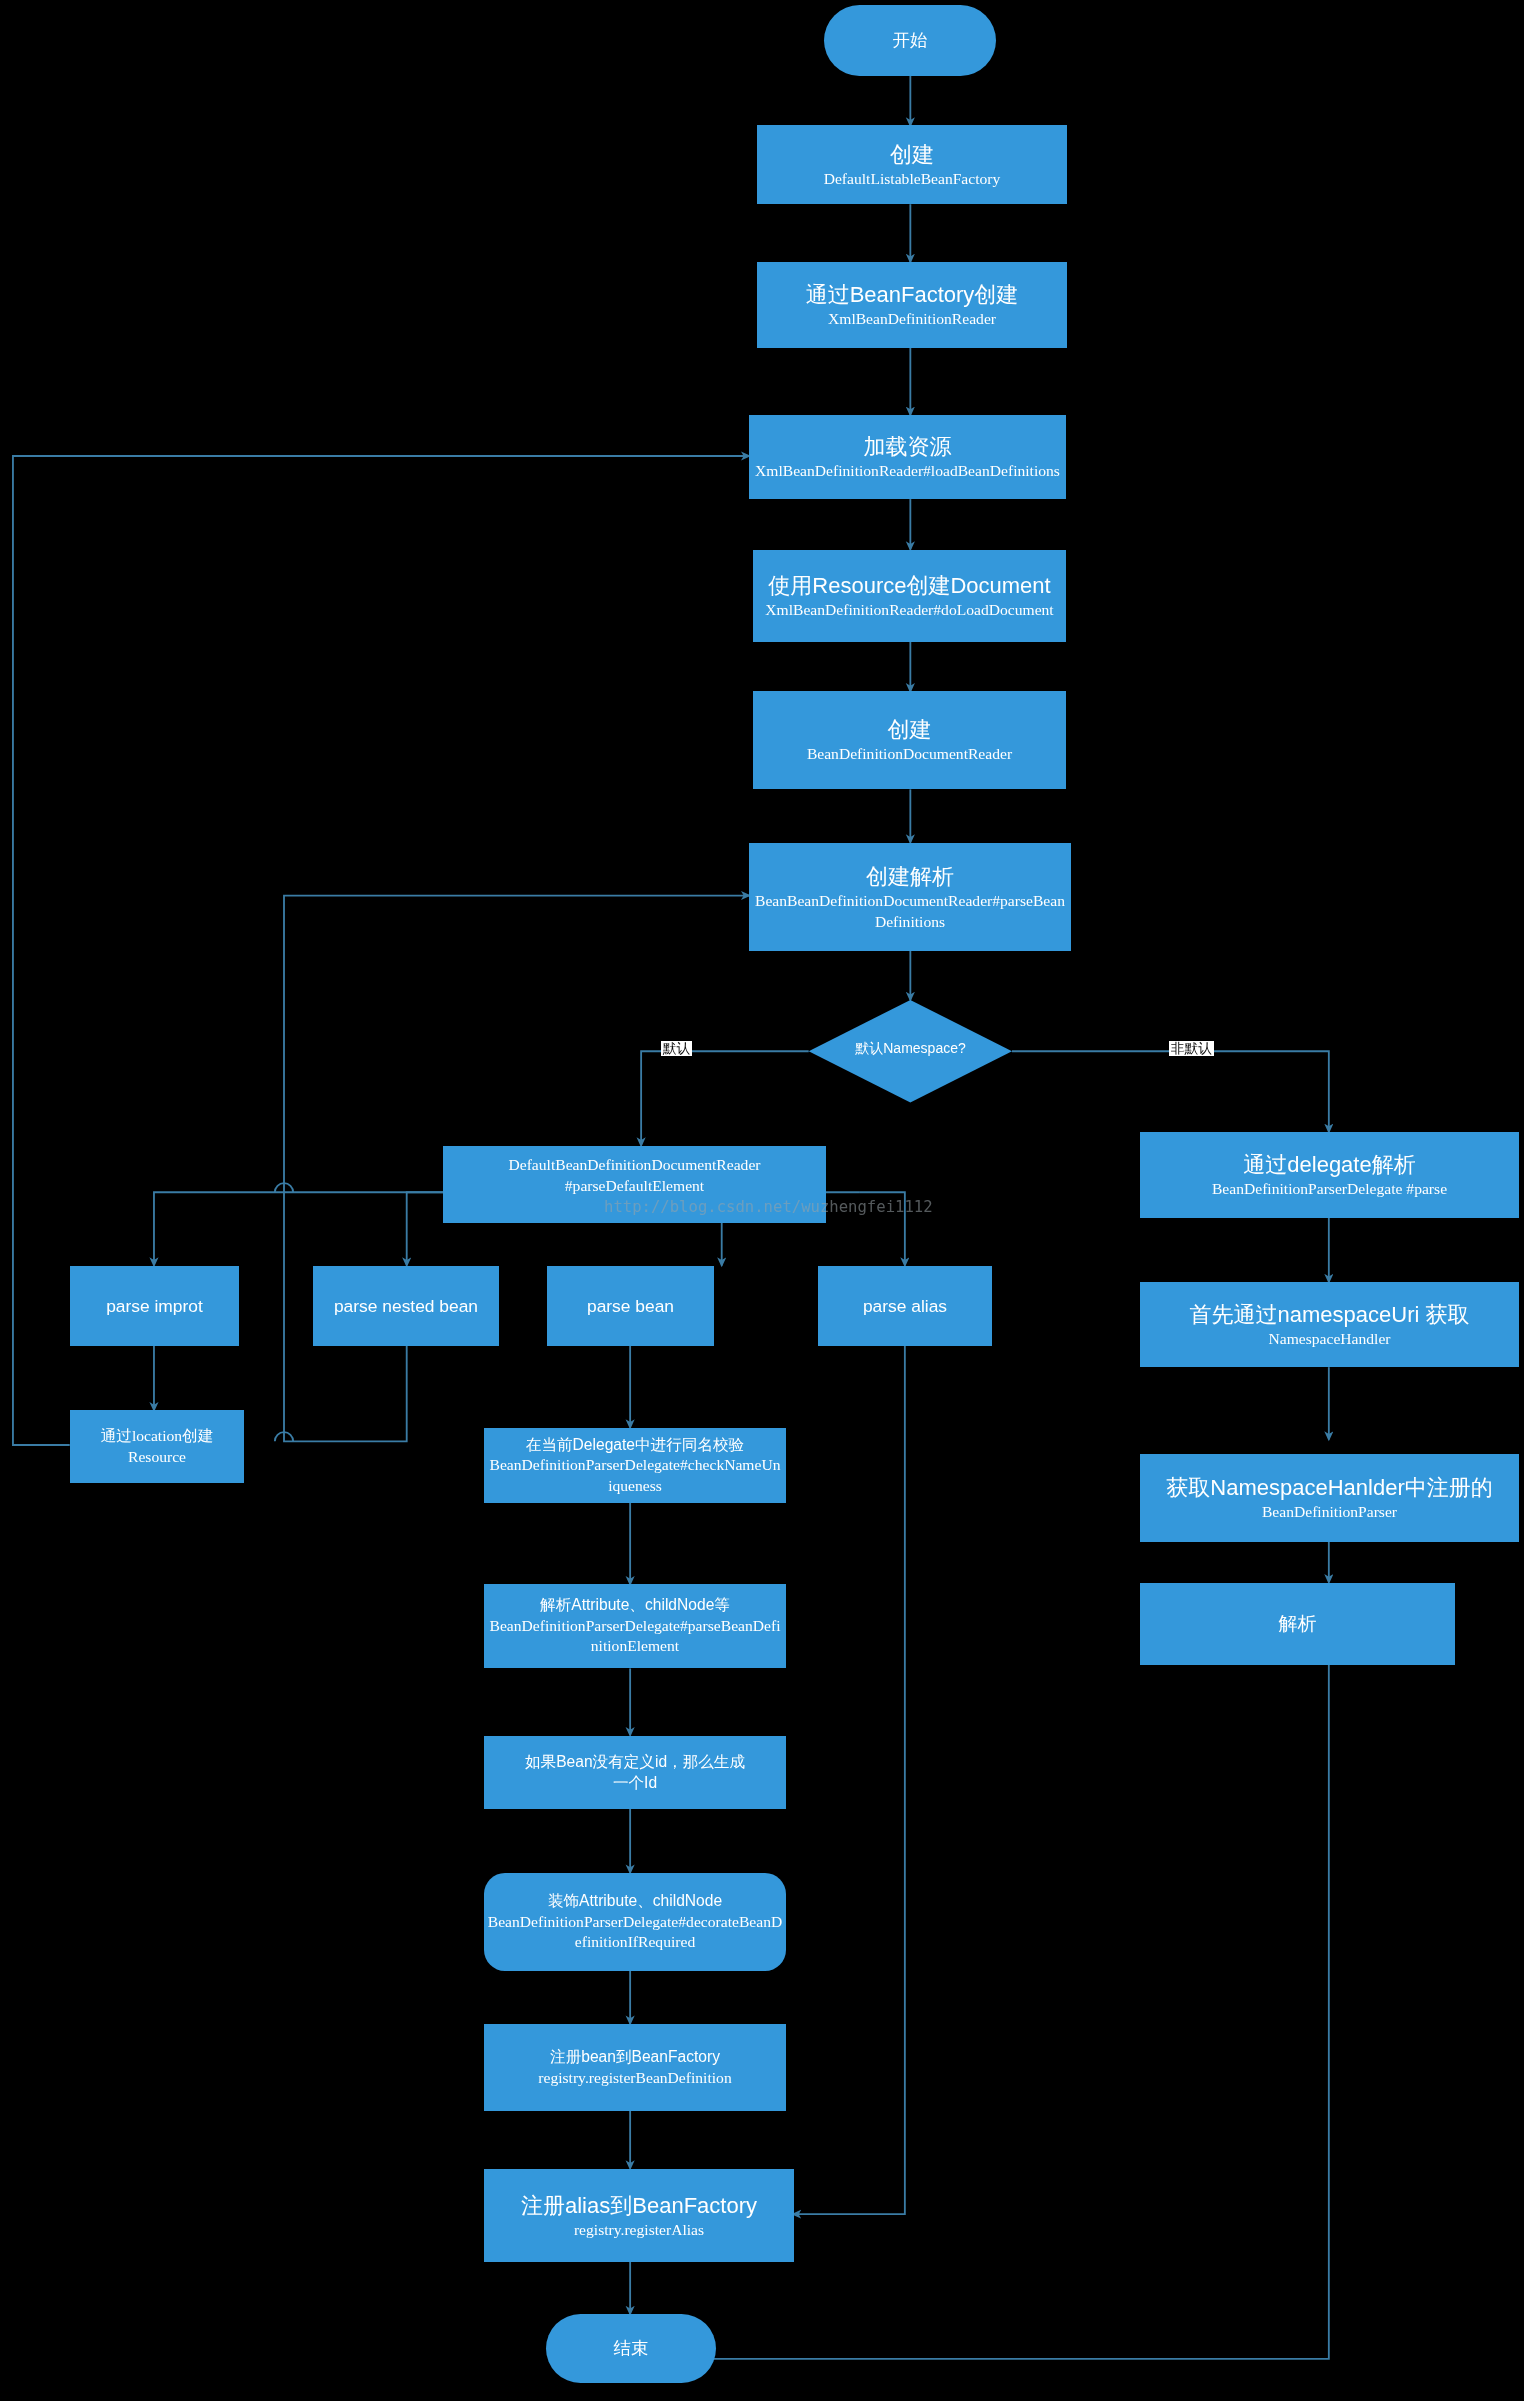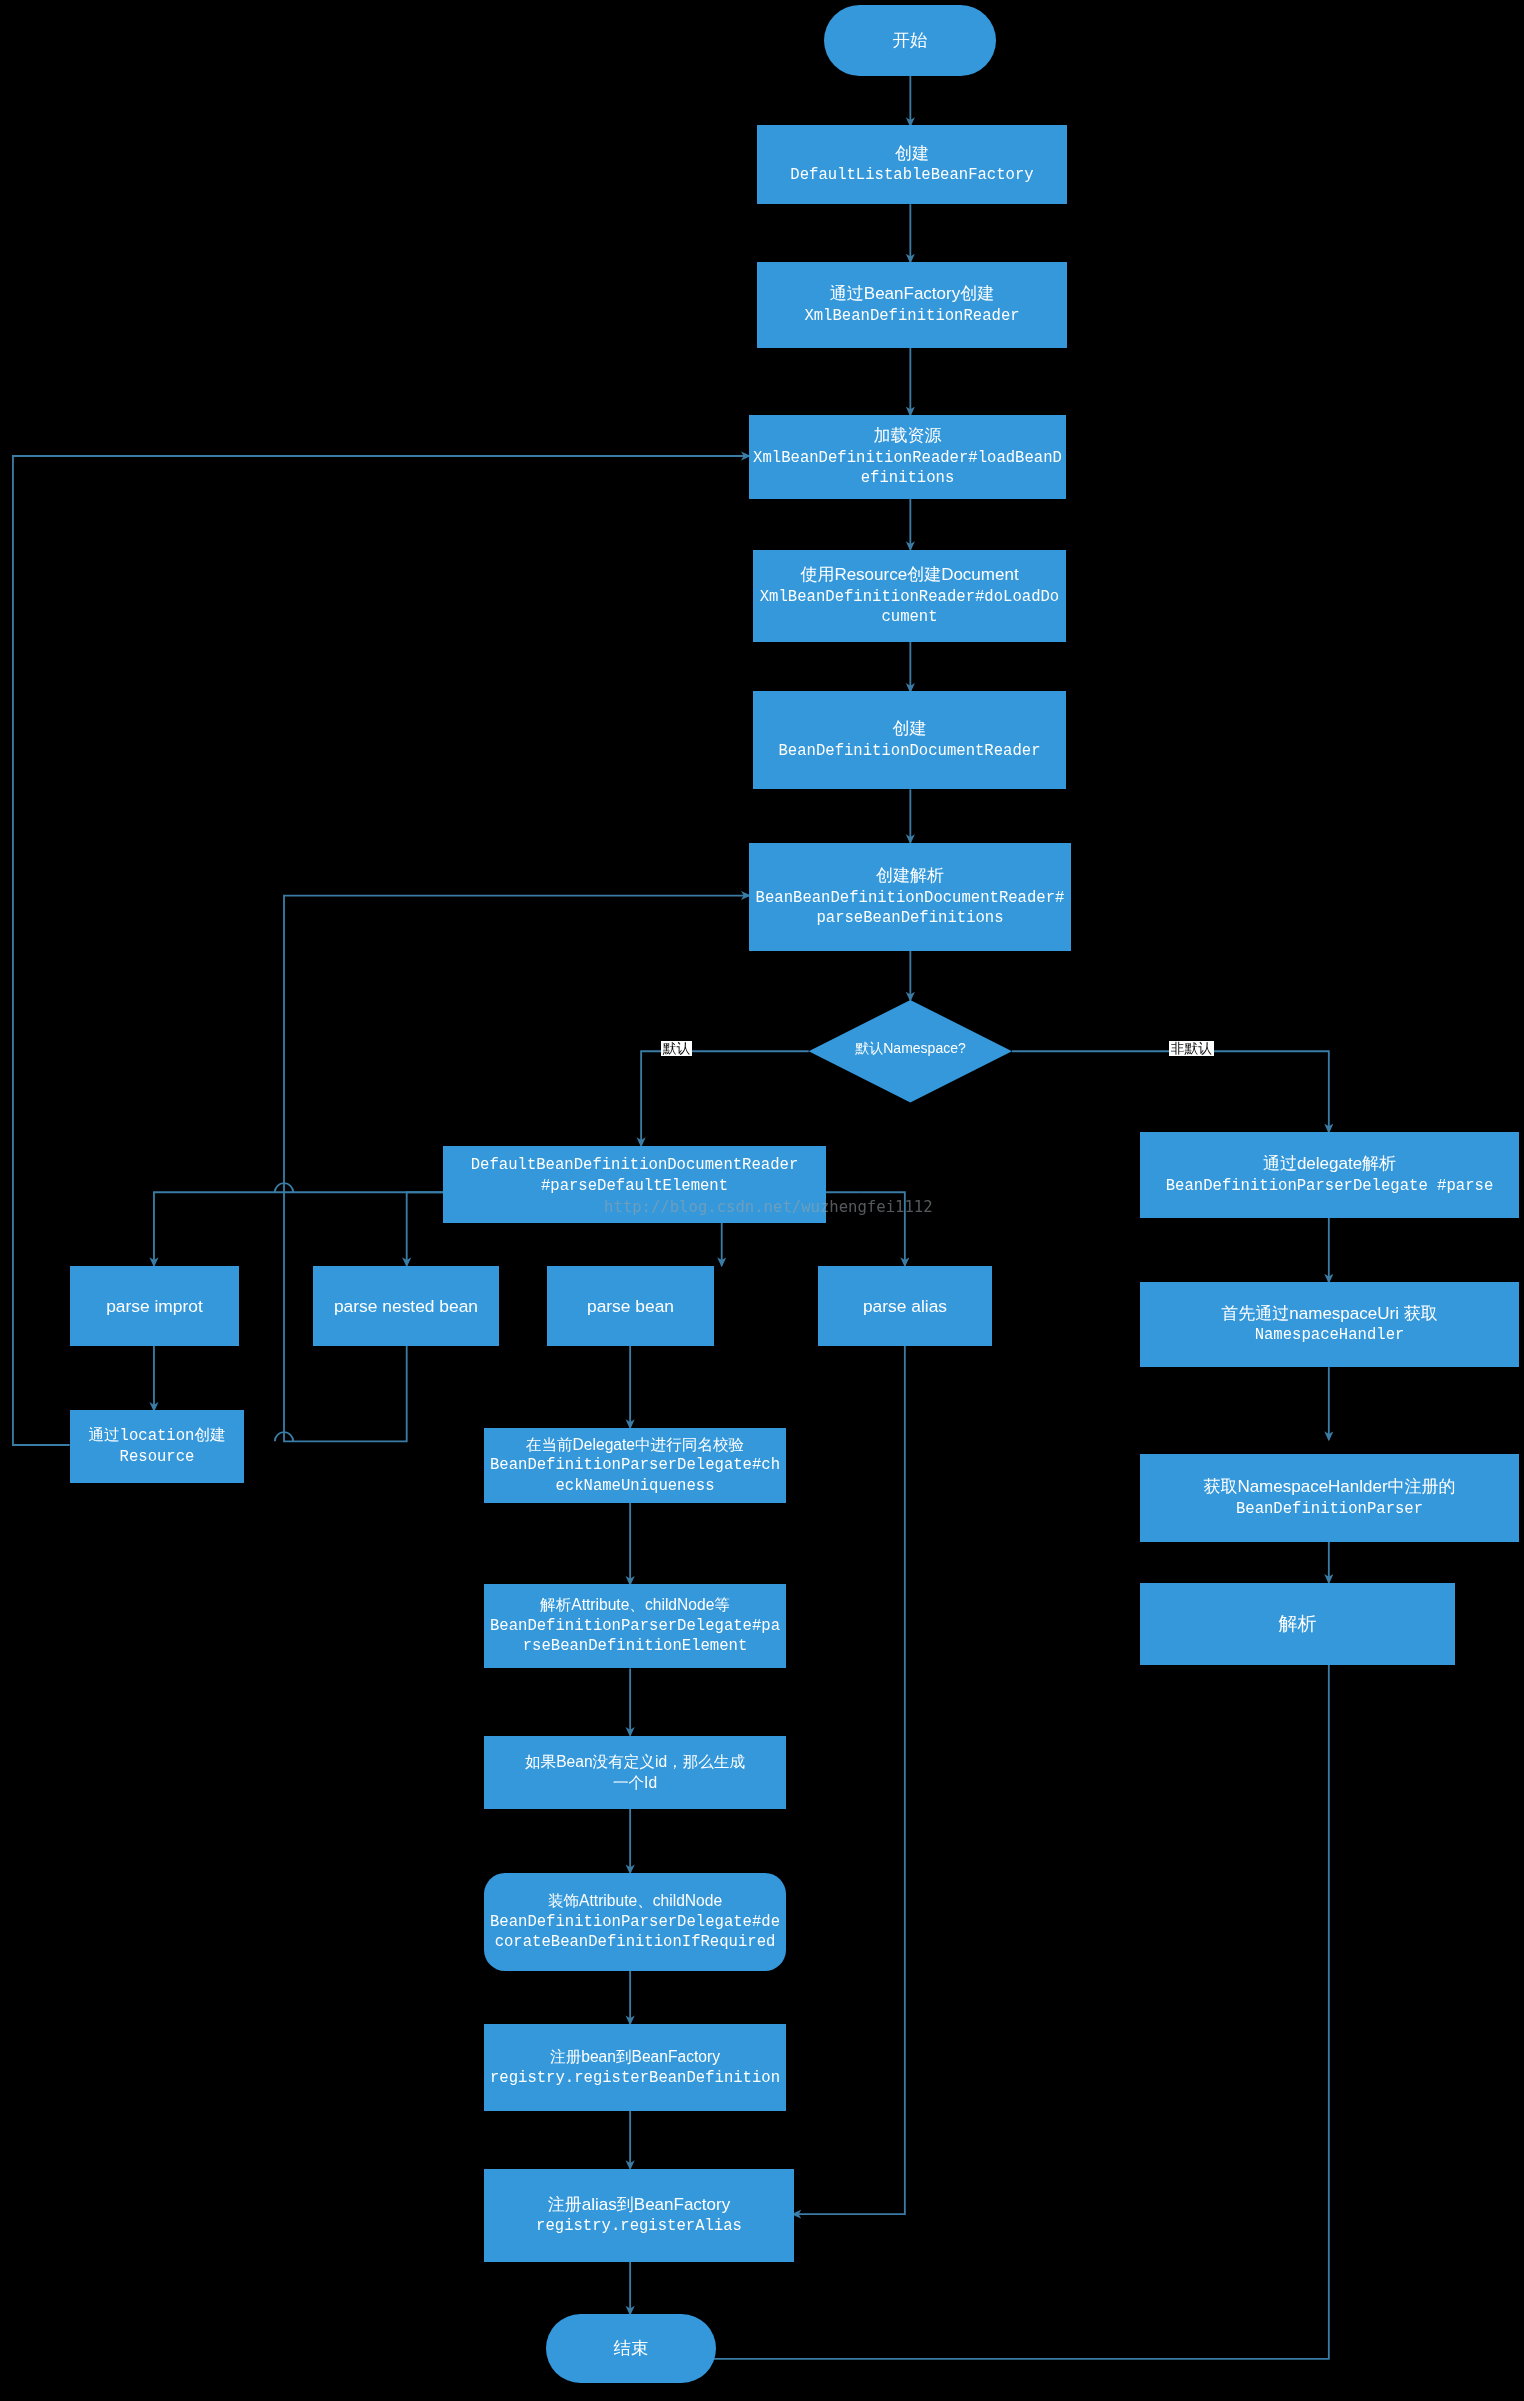--- a/index.html
+++ b/index.html
@@ -2,29 +2,29 @@
 <html style="font-size:14.7px"><head>
 <meta charset="utf-8">
 <style>
   html,body{margin:0;padding:0;background:#000;}
   #stage{position:relative;width:1524px;height:2401px;background:#000;overflow:hidden;
          font-family:"Liberation Sans","DejaVu Sans",sans-serif;}
   svg{position:absolute;left:0;top:0;width:1524px;height:2401px;overflow:visible;}
   .node{position:absolute;box-sizing:border-box;display:flex;align-items:center;
         justify-content:center;text-align:center;color:#fff;line-height:1.32;
         background:#3498db;}
-  .mono{font-family:Liberation Mono, monospace;}
+  .mono{font-family:Liberation Serif, serif;}
   .term{border-radius:915px;}
   .edge-label{position:absolute;background:#fff;color:#111;font-size:13.7px;
               padding:0 1.8px;line-height:1.1;white-space:nowrap;}
   .diamond-text{position:absolute;color:#fff;font-size:14px;white-space:nowrap;
                 text-align:center;}
   .watermark{position:absolute;color:#9aa3a8;opacity:.55;font-size:15.6px;
              font-family:"DejaVu Sans Mono","Liberation Mono",monospace;white-space:nowrap;}
-  .ln1{font-size:17px;}
+  .ln1{font-size:22px;}
   .ln2{font-size:15.6px;}
 </style>
 </head>
 <body>
 
 <div id="stage">
 
   <svg viewBox="0 0 1664 2622" xmlns="http://www.w3.org/2000/svg">
     <defs>
       <marker id="ar" markerWidth="12" markerHeight="12" refX="9" refY="5" orient="auto" markerUnits="userSpaceOnUse">

